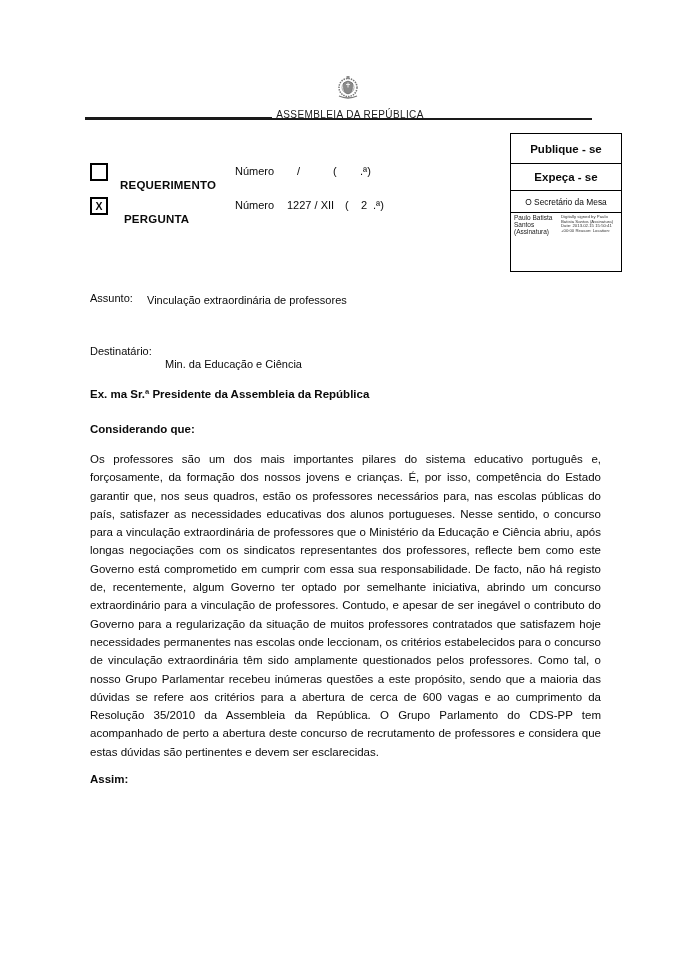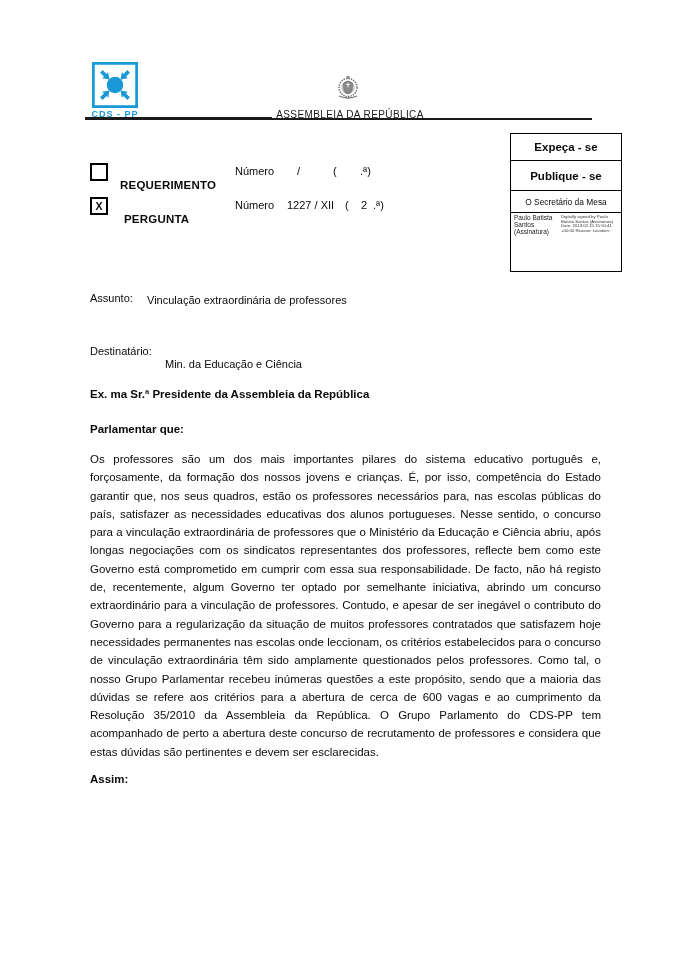--- a/index.html
+++ b/index.html
@@ -41,62 +41,39 @@
 
   
   .bold-line{left:90px;font-size:11.5px;font-weight:bold;white-space:nowrap;}
   .para{left:90px;width:511px;font-size:11.5px;line-height:18.3px;text-align:justify;color:#0a0a0a;}
 </style>
 </head>
 <body>
 
 <div class="page" style="--brand: #1999d5;">
 
-  <div class="abs cds-logo">
-    <span>
-      <svg viewBox="0 0 100 100" width="46" height="46" style="display:block;margin:0 auto;color:var(--brand);">
-        <rect x="3" y="3" width="94" height="94" fill="#ffffff" stroke="currentColor" stroke-width="6"></rect>
-        <circle cx="50" cy="50" r="18" fill="currentColor"></circle>
-        <g fill="currentColor">
-          <g transform="rotate(45 50 50)">
-              <path d="M8 46 H20 V41 L33 50 L20 59 V54 H8 Z"></path>
-            </g>
-          <g transform="rotate(135 50 50)">
-              <path d="M8 46 H20 V41 L33 50 L20 59 V54 H8 Z"></path>
-            </g>
-          <g transform="rotate(225 50 50)">
-              <path d="M8 46 H20 V41 L33 50 L20 59 V54 H8 Z"></path>
-            </g>
-          <g transform="rotate(315 50 50)">
-              <path d="M8 46 H20 V41 L33 50 L20 59 V54 H8 Z"></path>
-            </g>
-        </g>
-      </svg>
-    </span>
-    <div class="cds-label">CDS - PP</div>
-  </div>
 
   <div class="abs crest">
     <svg viewBox="0 0 60 66" width="30" height="33" style="display:block;">
       <circle cx="30" cy="27" r="18" fill="none" stroke="#777" stroke-width="3" stroke-dasharray="3 2"></circle>
       <circle cx="30" cy="27" r="12" fill="none" stroke="#888" stroke-width="1.5"></circle>
       <path d="M30 14 l9 4 v9 c0 8 -4 11 -9 13 c-5 -2 -9 -5 -9 -13 v-9 Z" fill="#8a8a8a" stroke="#555" stroke-width="1"></path>
       <path d="M26 21 h8 M30 17 v10" stroke="#fff" stroke-width="1.6"></path>
       <path d="M12 44 q18 8 36 0" fill="none" stroke="#777" stroke-width="2.5"></path>
       <rect x="27" y="4" width="6" height="6" fill="#8a8a8a"></rect>
     </svg>
   </div>
   <div class="abs ar-caption">ASSEMBLEIA DA REPÚBLICA</div>
 
   <div class="abs divider-thick"></div>
   <div class="abs divider-thin"></div>
 
   <div class="abs stamp">
+    <div class="stamp-row st-publique">Publique - se</div>
     <div class="stamp-row st-expeca">Expeça - se</div>
-    <div class="stamp-row st-publique">Publique - se</div>
     <div class="stamp-row st-secretary">O Secretário da Mesa</div>
     <div class="stamp-row st-sig">
       <div class="st-signer">Paulo Batista Santos (Assinatura)</div>
       <div class="st-digital">Digitally signed by Paulo Batista Santos (Assinatura) Date: 2013.02.15 15:50:41 +00:00 Reason: Location:</div>
     </div>
   </div>
 
   <div class="abs form-row" style="top:163px;">
     <div class="cb"></div>
     <span class="f-label" style="left:30px;">REQUERIMENTO</span>
@@ -116,21 +93,21 @@
     <span class="f-tok" style="left:283px;">.ª)</span>
   </div>
 
   <span class="abs meta-label" style="left:90px;top:292px;">Assunto:</span>
   <span class="abs meta-value" style="left:147px;top:294px;">Vinculação extraordinária de professores</span>
 
   <span class="abs meta-label" style="left:90px;top:345px;">Destinatário:</span>
   <span class="abs meta-value" style="left:165px;top:334px;margin-top:24px;">Min. da Educação e Ciência</span>
 
   <div class="abs bold-line" style="top:388px;">Ex. ma Sr.ª Presidente da Assembleia da República</div>
-  <div class="abs bold-line" style="top:423px;">Parlamentar que:</div>
+  <div class="abs bold-line" style="top:423px;">Considerando que:</div>
 
   <div class="abs para" style="top:450px;">Os professores são um dos mais importantes pilares do sistema educativo português e, forçosamente, da formação dos nossos jovens e crianças. É, por isso, competência do Estado garantir que, nos seus quadros, estão os professores necessários para, nas escolas públicas do país, satisfazer as necessidades educativas dos alunos portugueses. Nesse sentido, o concurso para a vinculação extraordinária de professores que o Ministério da Educação e Ciência abriu, após longas negociações com os sindicatos representantes dos professores, reflecte bem como este Governo está comprometido em cumprir com essa sua responsabilidade. De facto, não há registo de, recentemente, algum Governo ter optado por semelhante iniciativa, abrindo um concurso extraordinário para a vinculação de professores. Contudo, e apesar de ser inegável o contributo do Governo para a regularização da situação de muitos professores contratados que satisfazem hoje necessidades permanentes nas escolas onde leccionam, os critérios estabelecidos para o concurso de vinculação extraordinária têm sido amplamente questionados pelos professores. Como tal, o nosso Grupo Parlamentar recebeu inúmeras questões a este propósito, sendo que a maioria das dúvidas se refere aos critérios para a abertura de cerca de 600 vagas e ao cumprimento da Resolução 35/2010 da Assembleia da República. O Grupo Parlamento do CDS-PP tem acompanhado de perto a abertura deste concurso de recrutamento de professores e considera que estas dúvidas são pertinentes e devem ser esclarecidas.</div>
 
   <div class="abs bold-line" style="top:773px;">Assim:</div>
 
 
 
 </div>
 
 </body></html>

